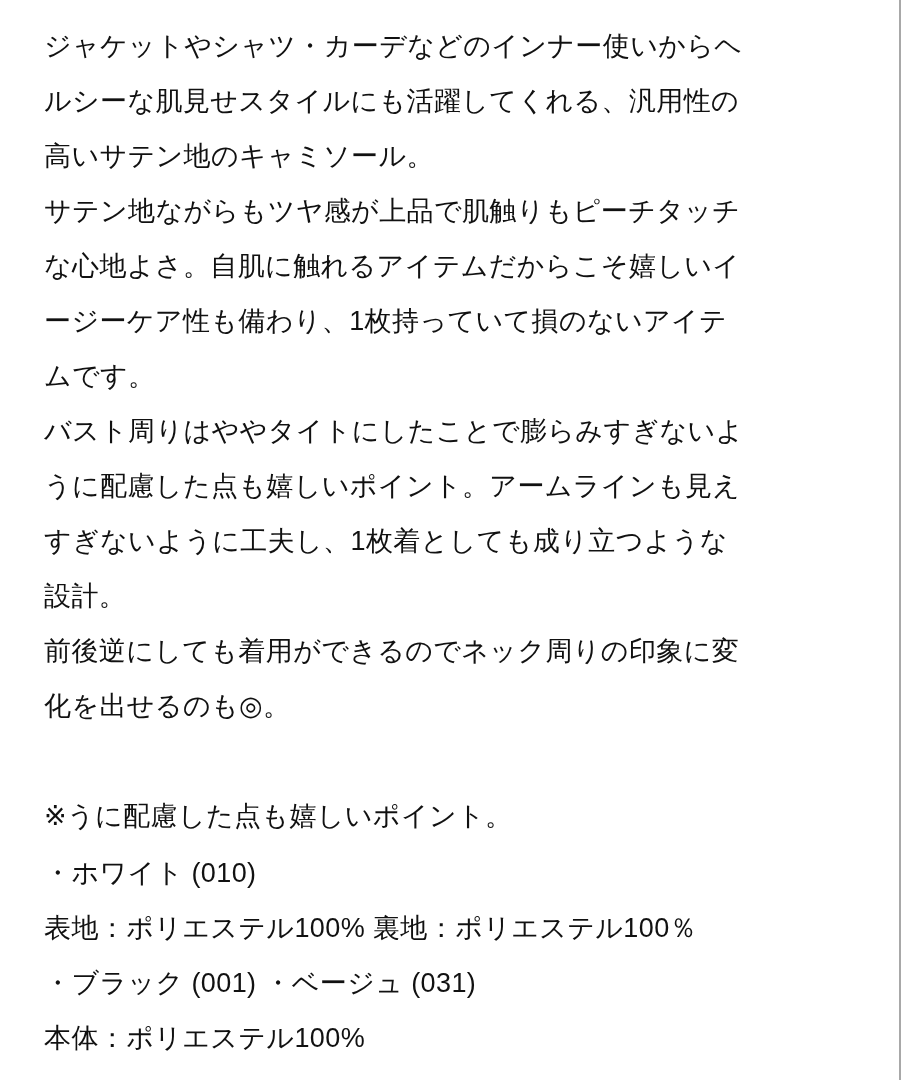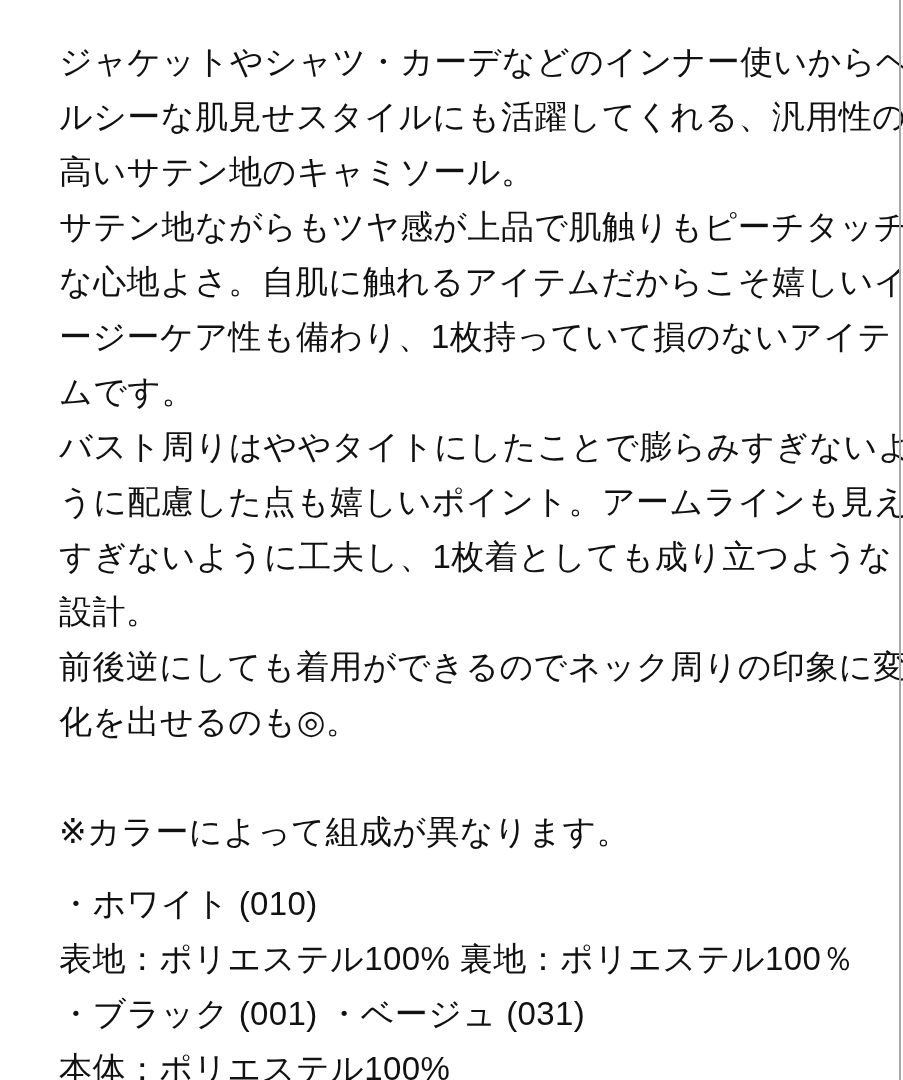--- a/index.html
+++ b/index.html
@@ -17,22 +17,22 @@
     overflow: hidden;
     font-family: "Liberation Sans", "DejaVu Sans", sans-serif;
   }
   .content {
     position: absolute;
     left: 42px;
     top: 17px;
     width: 860px;
   }
   .textblock {
-    margin: 17px;
-    font-size: 33px;
+    margin: 2px;
+    font-size: 27px;
     line-height: 55px;
     letter-spacing: 0.4px;
     color: var(--fg);
     white-space: pre;          
     font-weight: 400;
   }
   .composition {
     margin-top: 55px;          
   }
   .vline {
@@ -56,21 +56,21 @@
 な心地よさ。自肌に触れるアイテムだからこそ嬉しいイ
 ージーケア性も備わり、1枚持っていて損のないアイテ
 ムです。
 バスト周りはややタイトにしたことで膨らみすぎないよ
 うに配慮した点も嬉しいポイント。アームラインも見え
 すぎないように工夫し、1枚着としても成り立つような
 設計。
 前後逆にしても着用ができるのでネック周りの印象に変
 化を出せるのも◎。</p>
     <section class="composition">
-      <p class="textblock">※カラーによって組成が異なります。</p>
+      <p class="textblock">※うに配慮した点も嬉しいポイント。</p>
       <p class="textblock">・ホワイト (010)
 表地：ポリエステル100% 裏地：ポリエステル100％
 ・ブラック (001) ・ベージュ (031)
 本体：ポリエステル100%</p>
     </section>
   </main>
   <div class="vline"></div>
 </div>
 
 </body></html>

